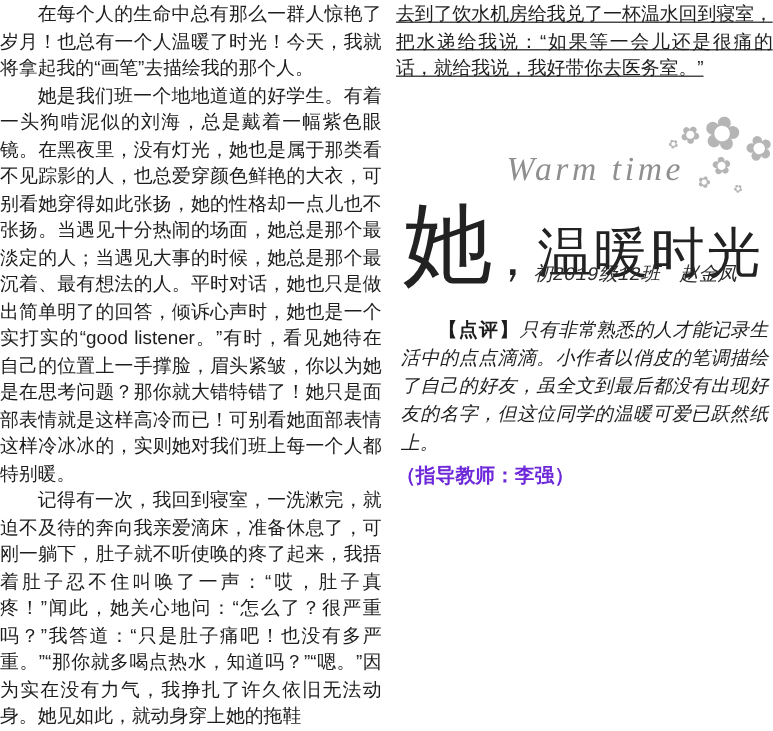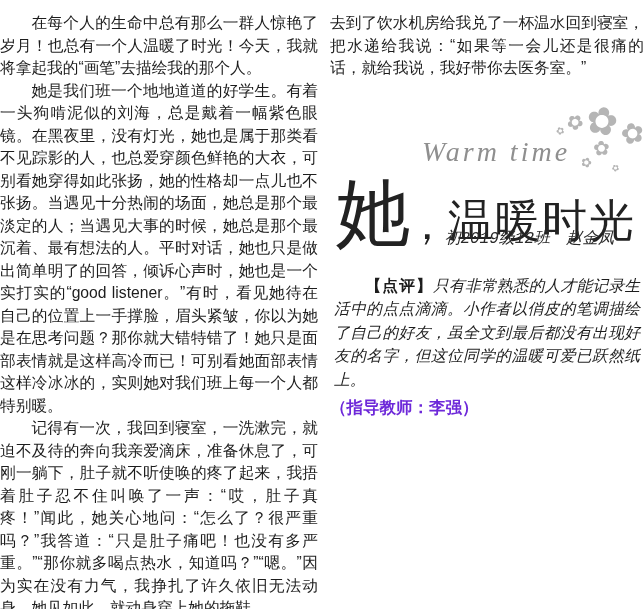--- a/index.html
+++ b/index.html
@@ -5,34 +5,34 @@
   html,body{margin:0;padding:0;background:#ffffff;}
   body{
     width:644px;height:609px;overflow:hidden;
     font-family:"Liberation Sans",sans-serif;
     color:#1d1d1d;
   }
   .page{
     display:flex;
     width:528px;height:609px;
     box-sizing:border-box;
-    padding-top:12px;
+    padding-top:2px;
   }
   .col-left{width:318px;flex:0 0 318px;margin-right:12px;}
   .col-right{width:314px;flex:0 0 314px;position:relative;}
   p.body-para{
     margin:0;
     font-size:15.7px;
     line-height:22.5px;
     text-align:justify;
     text-indent:2em;
     letter-spacing:0;
     color:#1d1d1d;
   }
-  p.no-indent{text-indent:0;}
+  p.no-indent{text-indent:0;text-decoration:underline;}
 
   
   .title-block{
     position:relative;
     height:160px;
     margin-top:30px;
   }
   .flower-cluster{
     position:absolute;
     top:-4px;right:0;

